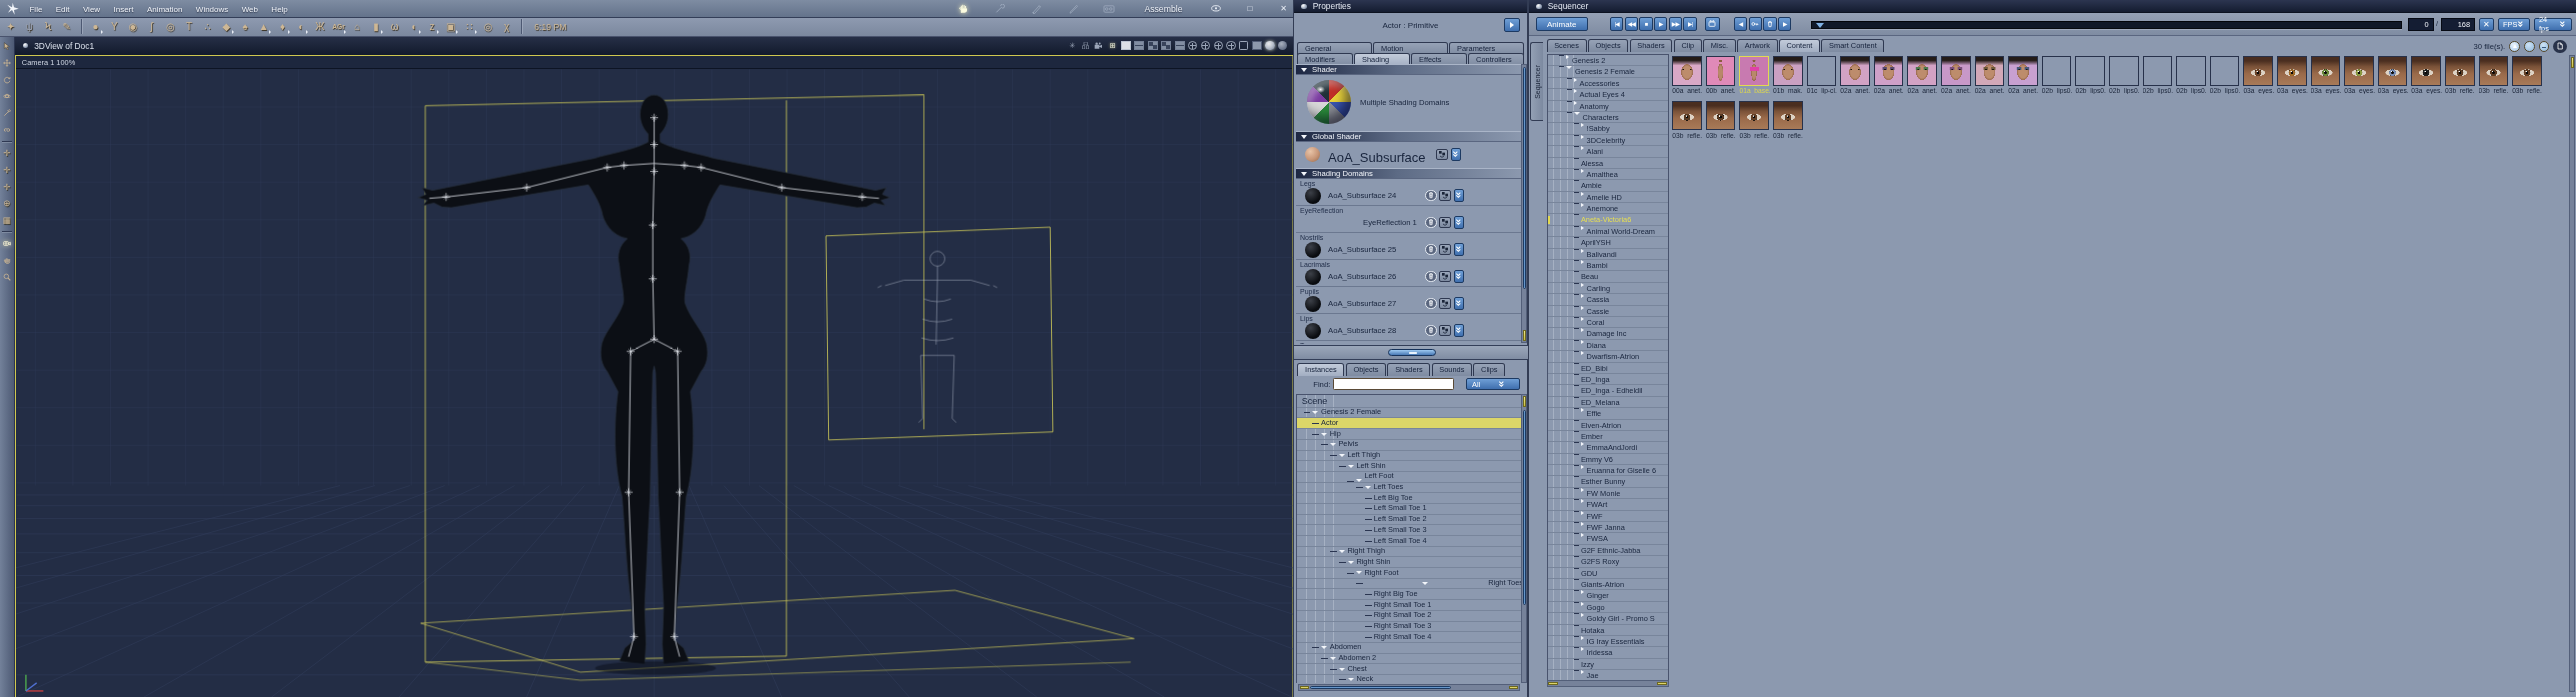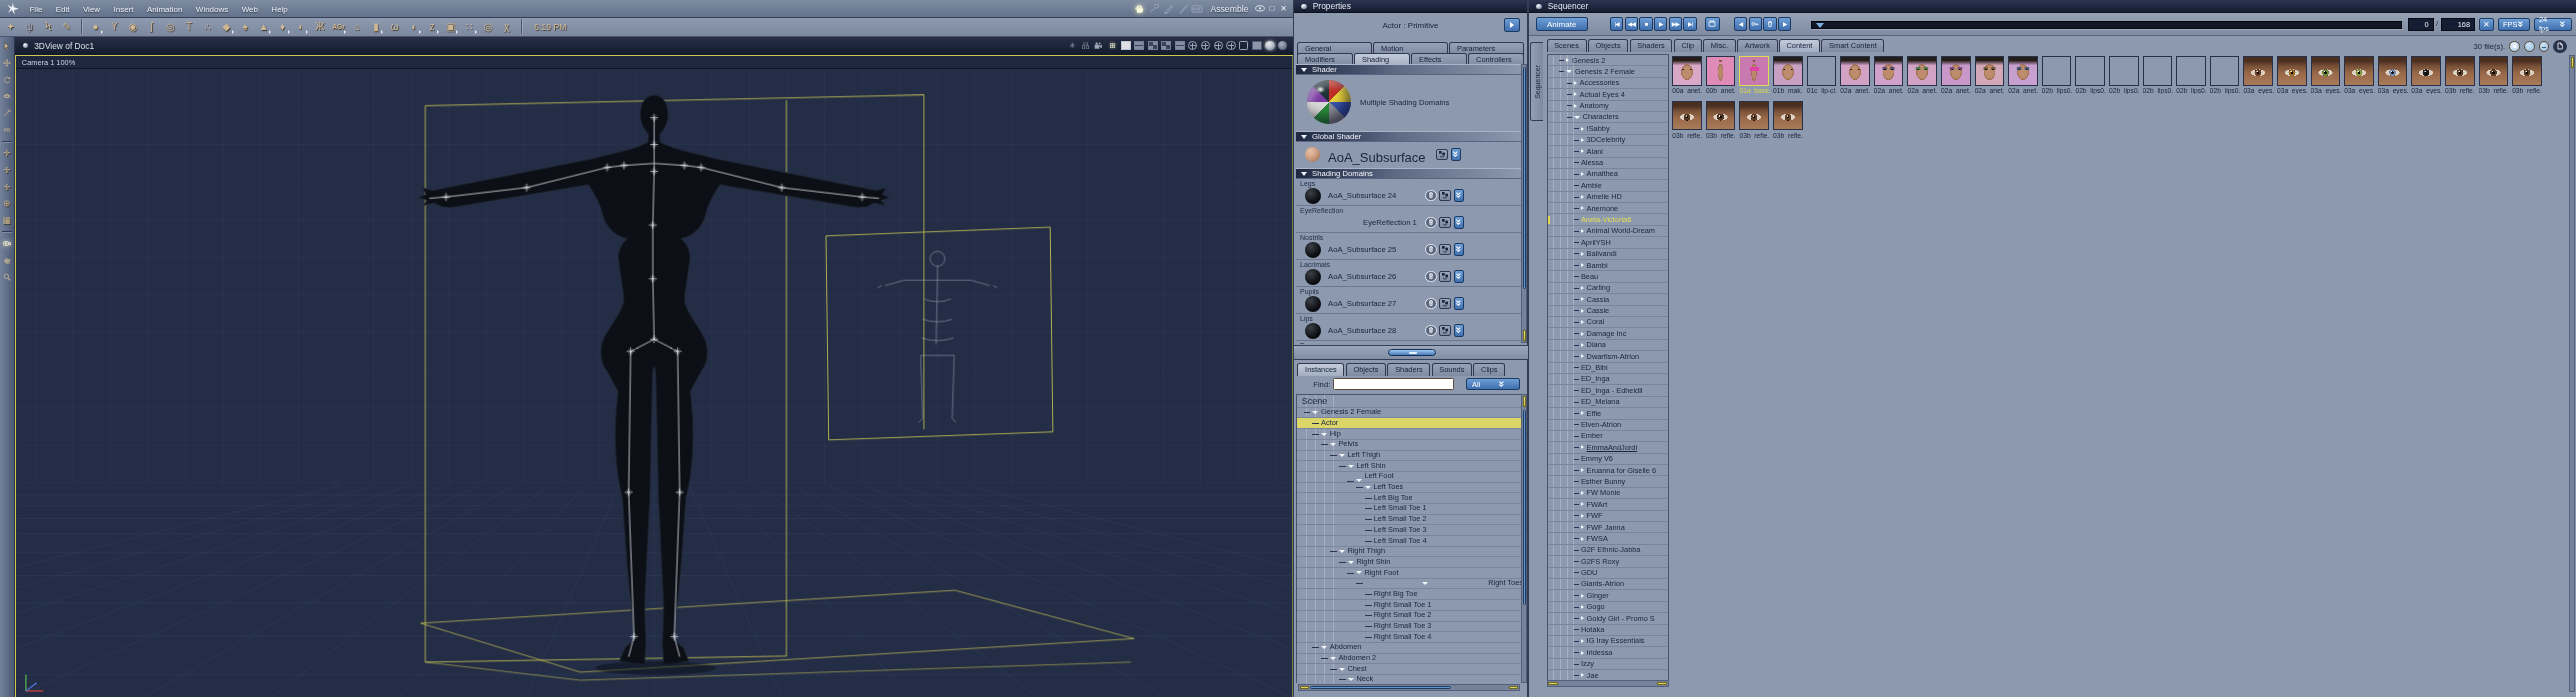--- a/index.html
+++ b/index.html
@@ -8,21 +8,21 @@
         font-family:"Liberation Sans",sans-serif;background:#8c99af;color:#18243c;}
   .abs{position:absolute}
   .ni{pointer-events:none}
 
   
   #menubar{left:0;top:0;width:1293px;height:17.5px;
     background:linear-gradient(#7e8ca2,#64738b);border-bottom:0.7px solid #333e58;
     display:flex;align-items:center;gap:1.3px;padding-left:4px;}
   #logo{width:17.5px;height:14.8px;display:flex;align-items:center;justify-content:center}
   .menu-item{color:#f2f5fa;font-size:8px;padding:2px 6.7px;text-shadow:0 0.7px 1.3px #2a3348;cursor:default}
-  #room-cluster{position:absolute;right:4px;top:0;height:17px;display:flex;align-items:center;gap:1px}
+  #room-cluster{position:absolute;right:4px;top:0;height:17px;display:flex;align-items:center;gap:23px}
   .room-ico{width:13.4px;height:12px;color:#9aa7bb;display:flex;align-items:center;justify-content:center}
   .room-ico.active{color:#fcfce0;filter:drop-shadow(0 0 2.7px #f8f4c0)}
   #room-label{color:#eef2f8;font-size:8.7px;margin:0 5.4px;text-shadow:0 0.7px 1.3px #2a3348}
   .winctl{color:#e8edf4;font-size:8px;width:10.7px;text-align:center}
 
   #toolbar{left:0;top:17.5px;width:1293px;height:19.5px;
     background:linear-gradient(#8e9ab0,#7b889e);border-bottom:0.7px solid #49536d;
     display:flex;align-items:center;gap:2.7px;padding-left:2.7px;}
   .tb-ico{width:16px;height:14.8px;display:flex;align-items:center;justify-content:center;
     color:#cdb795;font-size:10px;text-shadow:0.7px 0.7px 0.7px #3a3326;position:relative}
@@ -185,21 +185,21 @@
   .sc2{background:radial-gradient(circle at 40% 32%,#cfe4f6,#8fb8dd)}
   .sc3{background:radial-gradient(circle at 40% 32%,#cfe4f6,#8fb8dd);position:relative}
   .sc3::after{content:"";position:absolute;left:2px;right:2px;top:3.4px;height:0.7px;background:#3a5挑a7c;
     box-shadow:0 2px 0 #3a5a7c,0 0px 0 #3a5a7c}
   .sc-up{width:0;height:0;border-left:2.7px solid transparent;border-right:2.7px solid transparent;border-bottom:4px solid #fff}
   #page-circ{width:13.4px;height:13.4px;border-radius:50%;background:#28324a;display:flex;align-items:center;justify-content:center;color:#e8edf4}
 
   #seq-tree{position:absolute;left:17.5px;top:54px;width:122px;height:626px;overflow:hidden;
     background:#8c99af;border:0.7px solid #49536d;border-bottom:none}
   .bt-row{height:11.4px;line-height:11.4px;font-size:7.4px;border-bottom:0.7px solid #78859b;
-    display:flex;align-items:center;white-space:nowrap;overflow:hidden;position:relative}
+    display:flex;align-items:flex-start;white-space:nowrap;overflow:hidden;position:relative}
   .bt-row .tick{position:absolute;left:0;top:1.3px;width:2px;height:8px;background:#e3da50}
   .bt-row.sel{color:#e8df52}
   .bt-row .tri-right{border-top-width:2.7px;border-bottom-width:2.7px;border-left-width:3.7px;margin-right:2.7px;flex:0 0 auto}
   .bt-row .tri-down{border-left-width:3px;border-right-width:3px;border-top-width:3.7px;margin-right:2.7px;flex:0 0 auto}
   .bt-row .conn{display:inline-block;width:5.4px;height:0.7px;background:#2a3550;margin-right:2px;flex:0 0 auto}
   #seq-tree-hscroll{position:absolute;left:17.5px;top:680px;width:122px;height:7.4px;background:#76829a;border:0.7px solid #535f79}
 
   #thumbs{position:absolute;left:142px;top:55px;width:900px;height:631px;display:flex;flex-wrap:wrap;align-content:flex-start}
   .thumb{width:31px;margin:1.3px 1.3px 5.4px 1.3px}
   .timg{width:29.6px;height:29.6px;border:0.7px solid #27314a;position:relative;overflow:hidden}
@@ -1221,21 +1221,21 @@
             <span>Effie</span>
           </div>
           <div class="bt-row" style="padding-left: 26px;">
             <span class="conn"></span>
             <span>Elven-Atrion</span>
           </div>
           <div class="bt-row" style="padding-left: 26px;">
             <span class="conn"></span>
             <span>Ember</span>
           </div>
-          <div class="bt-row" style="padding-left: 26px; text-decoration: underline;">
+          <div class="bt-row" style="padding-left: 26px;">
             <span class="conn"></span>
             <span class="tri-right"></span>
             <span>EmmaAndJordi</span>
           </div>
           <div class="bt-row" style="padding-left: 26px;">
             <span class="conn"></span>
             <span>Emmy V6</span>
           </div>
           <div class="bt-row" style="padding-left: 26px;">
             <span class="conn"></span>

